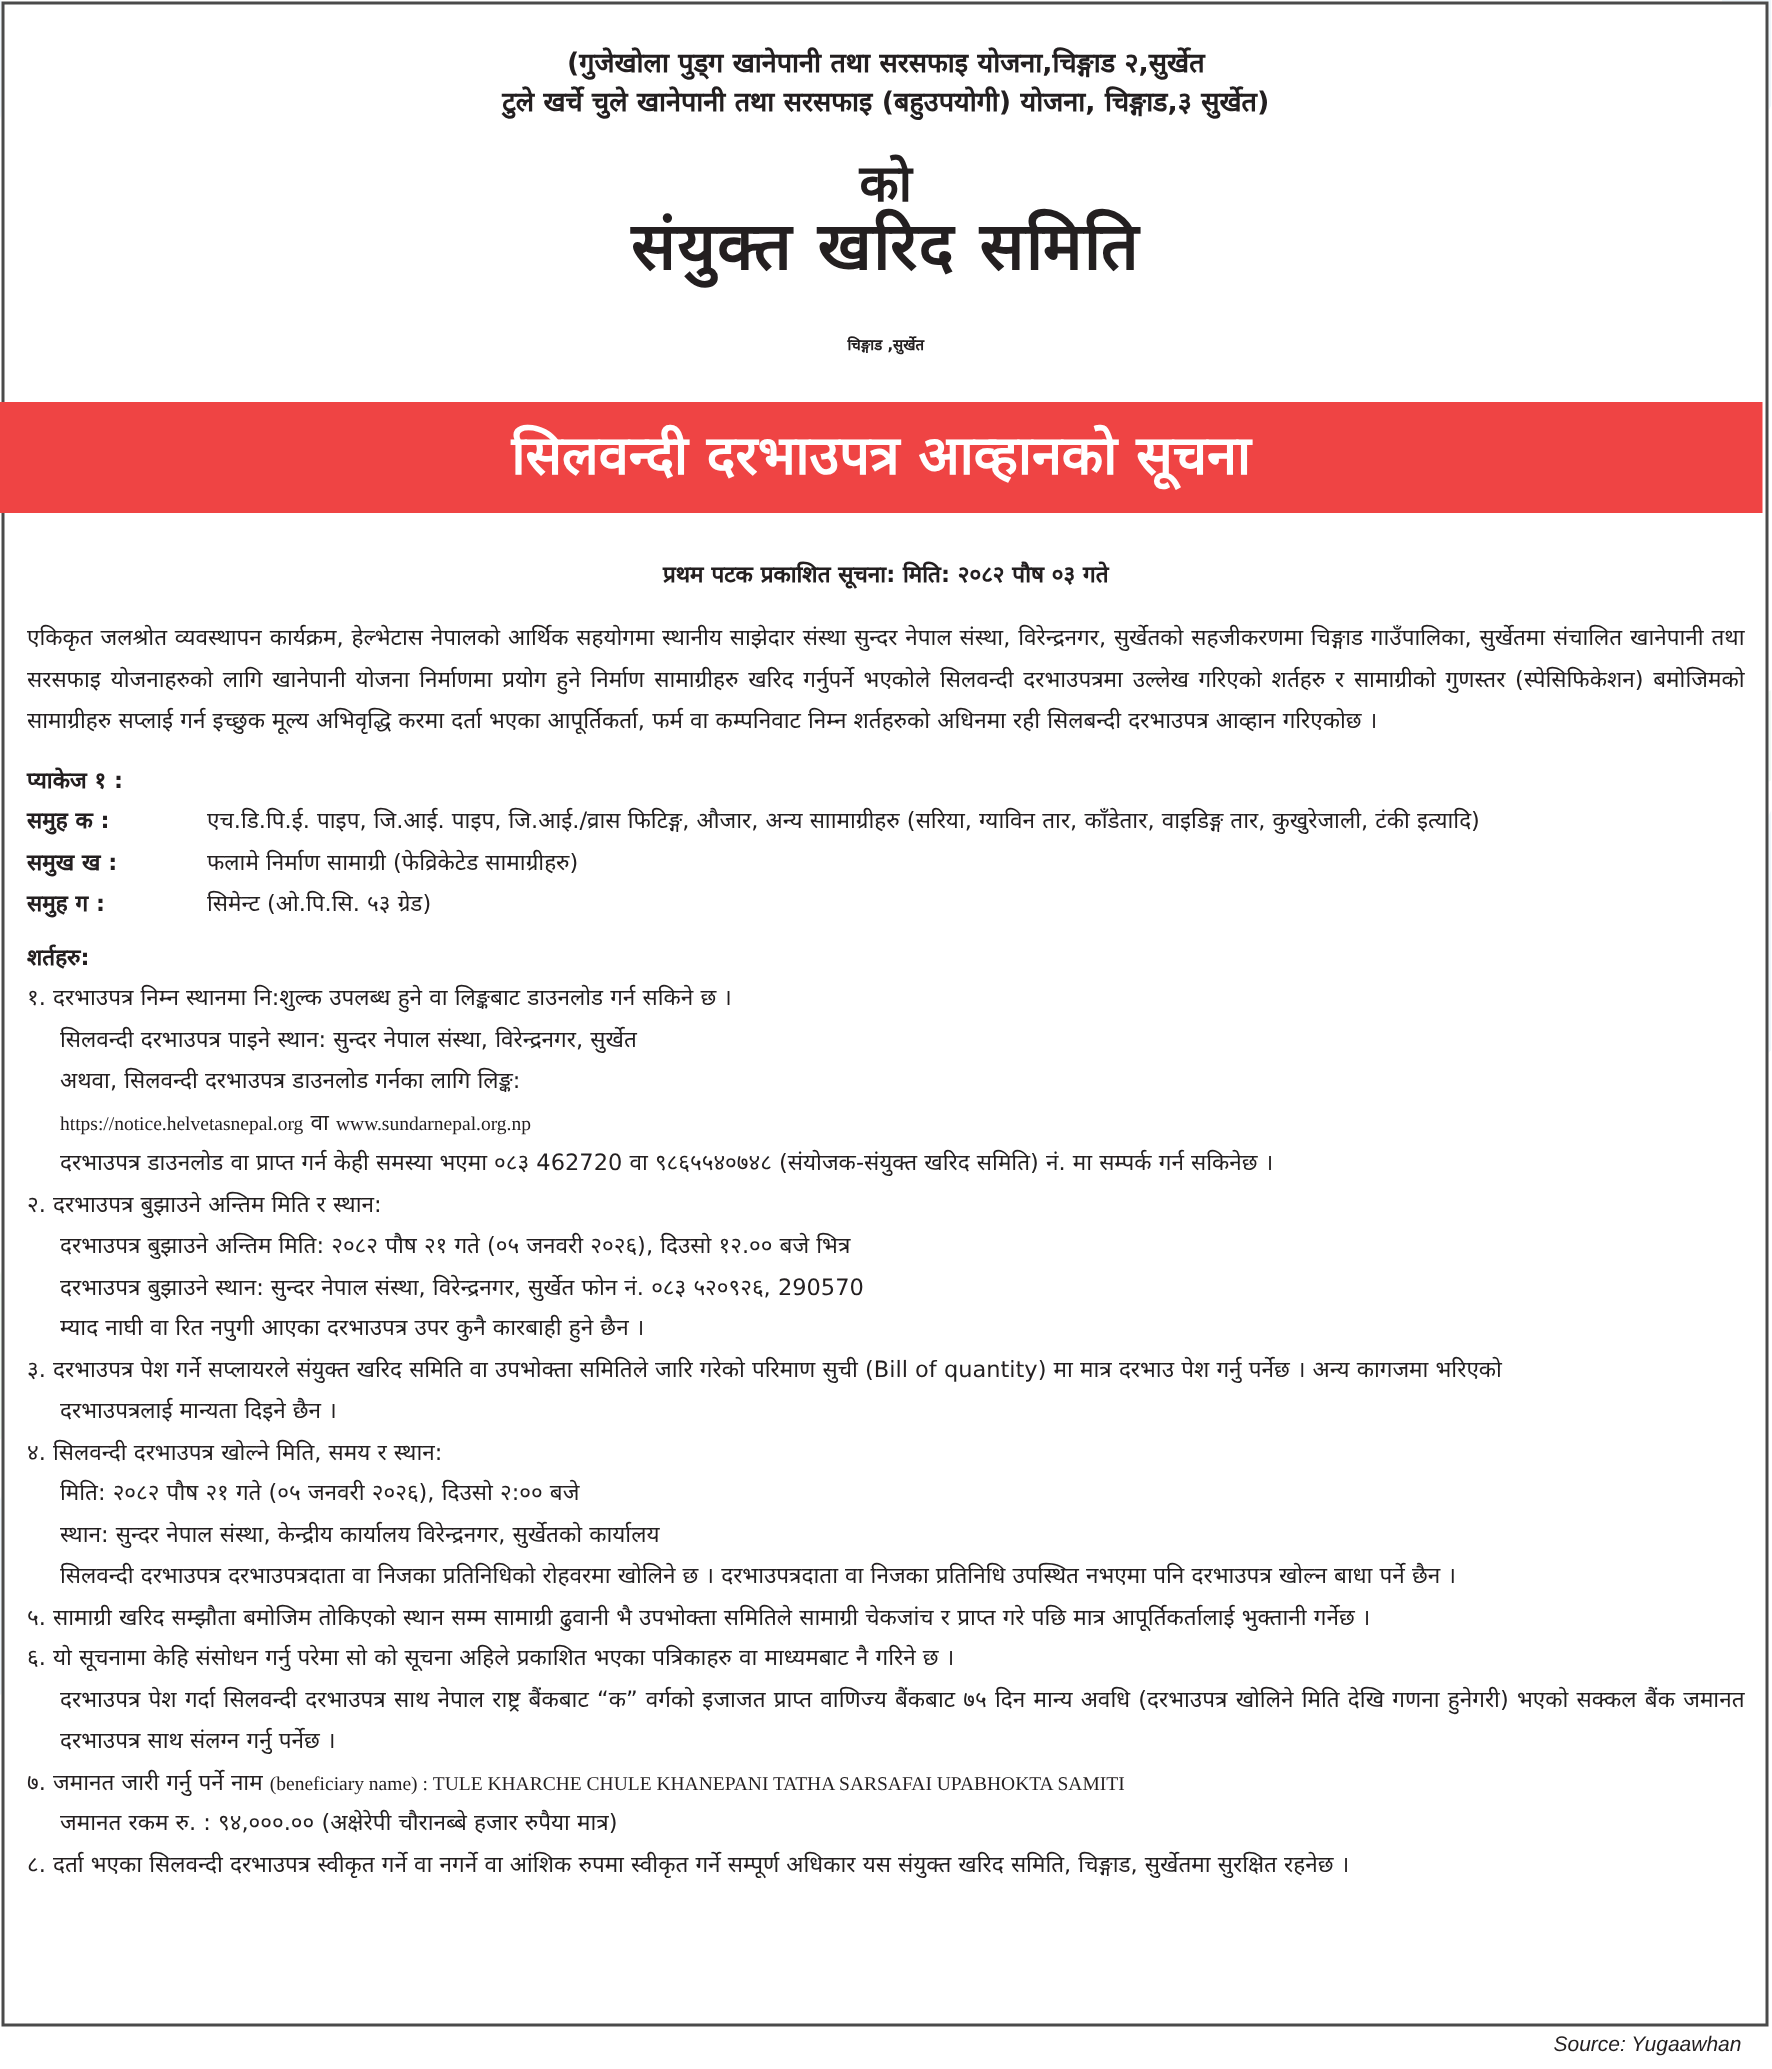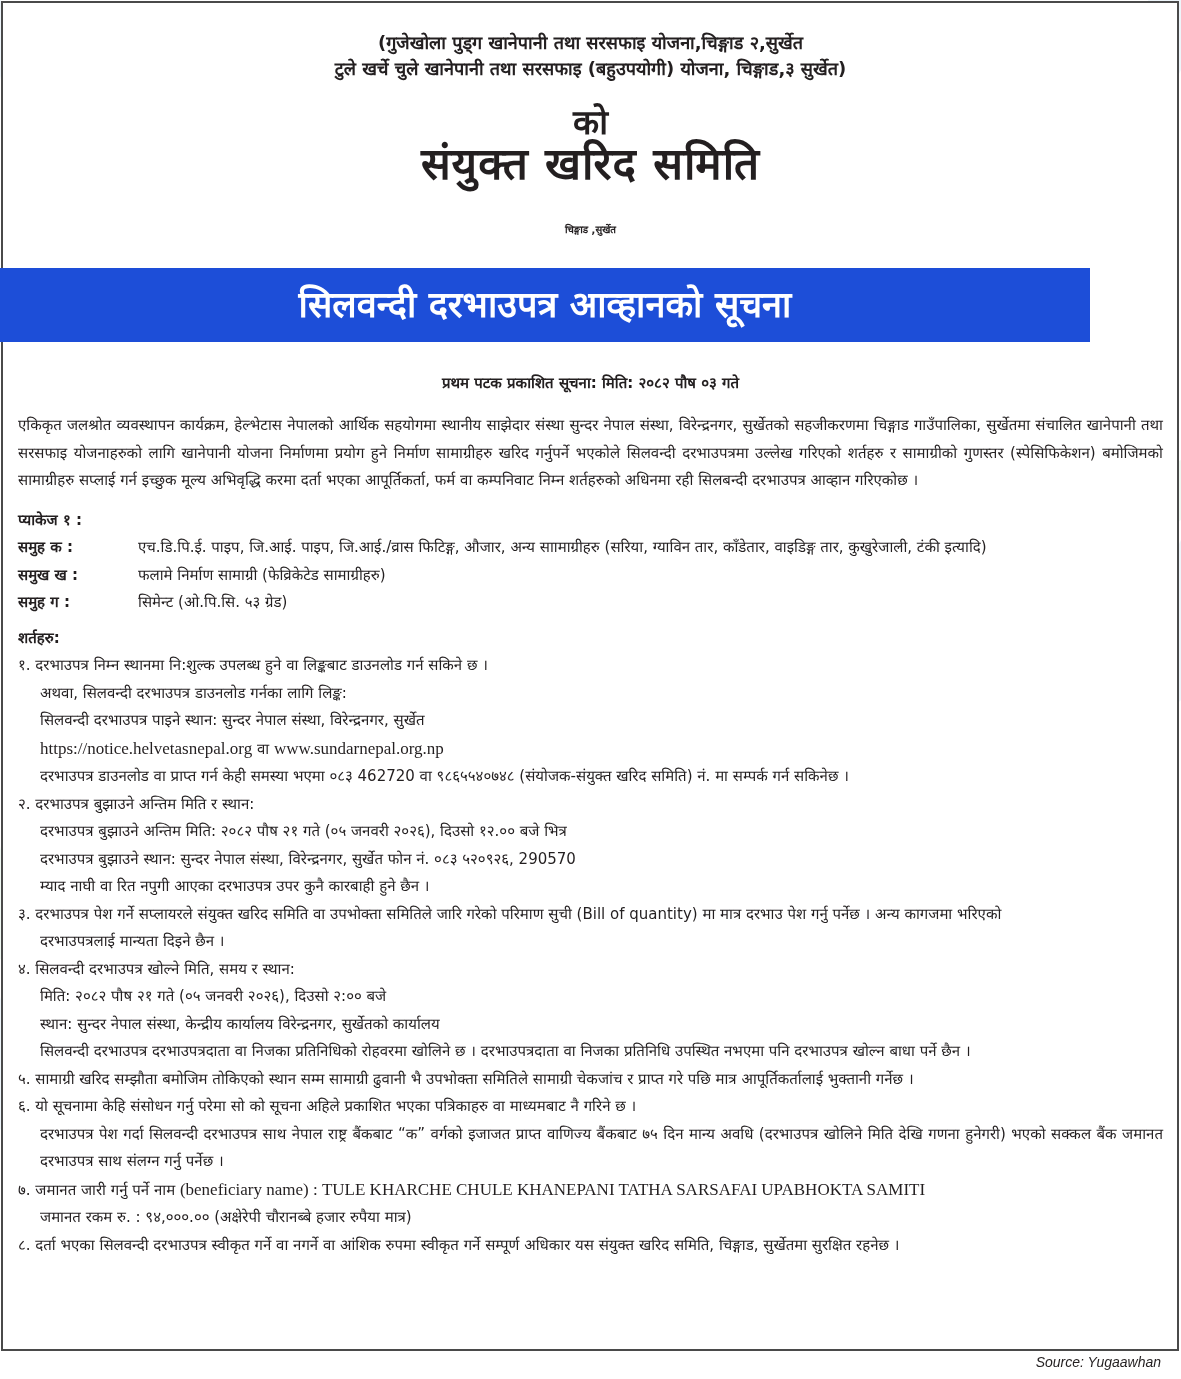--- a/index.html
+++ b/index.html
@@ -7,36 +7,36 @@
     body { font-family: "DejaVu Sans", "Liberation Sans", sans-serif; color: #231f20; position: relative; }
     .frame {
       position: absolute; left: 1px; top: 1px; width: 1178px; height: 1350px;
       border: 2px solid #4a4a4a; background: #fff;
     }
     .sub1 { position: absolute; left: 0; right: 0; top: 30px; text-align: center; font-size: 18px; font-weight: bold; line-height: 26px; }
     .ko { position: absolute; left: 0; right: 0; top: 98px; text-align: center; font-size: 34px; font-weight: bold; }
     .committee { position: absolute; left: 0; right: 0; top: 132px; text-align: center; font-size: 44px; font-weight: bold; letter-spacing: 1px; }
     .place { position: absolute; left: 0; right: 0; top: 222px; text-align: center; font-size: 10px; font-weight: bold; }
     .banner {
-      position: absolute; left: 0; top: 268px; width: 1090px; height: 74px;
-      background: #1d4ed8; color: #fff; text-align: center;
+      position: absolute; left: 0; top: 268px; width: 1175px; height: 74px;
+      background: #ef4444; color: #fff; text-align: center;
       font-size: 36px; font-weight: bold; line-height: 74px;
     }
     .published { position: absolute; left: 0; right: 0; top: 372px; text-align: center; font-size: 15px; font-weight: bold; }
     .body { position: absolute; left: 18px; right: 18px; top: 412px; font-size: 15px; line-height: 27.5px; }
     .intro { text-align: justify; text-align-last: left; margin-bottom: 12px; }
     .section-title { font-weight: bold; }
     .group-row { display: flex; gap: 28px; }
     .group-label { width: 92px; font-weight: bold; flex-shrink: 0; }
     .group-val { flex: 1; }
     .cond { margin-top: 8px; }
     .item { }
     .indent { padding-left: 22px; }
     .just { text-align: justify; }
-    .latin { font-family: "Liberation Serif", serif; font-size: 17px; }
+    .latin { font-family: "Liberation Serif", serif; font-size: 13px; }
     .source {
       position: absolute; right: 20px; top: 1354px; font-style: italic;
       font-family: "Liberation Sans", sans-serif; font-size: 14px; color: #231f20;
     }
     .wm { position: absolute; pointer-events: none; }
   </style>
 </head>
 <body>
 
 <svg class="wm" width="1181" height="1379" style="left:0;top:0;opacity:0.35">
@@ -86,22 +86,22 @@
       <span class="group-label">समुह ग :</span>
       <span class="group-val">सिमेन्ट (ओ.पि.सि. ५३ ग्रेड)</span>
     </div>
   </div>
 
   <div class="cond">
     <div class="section-title">शर्तहरु:</div>
 
     <div class="item">
       <div>१. दरभाउपत्र निम्न स्थानमा नि:शुल्क उपलब्ध हुने वा लिङ्कबाट डाउनलोड गर्न सकिने छ ।</div>
+      <div class="indent">सिलवन्दी दरभाउपत्र पाइने स्थान: सुन्दर नेपाल संस्था, विरेन्द्रनगर, सुर्खेत</div>
       <div class="indent">अथवा, सिलवन्दी दरभाउपत्र डाउनलोड गर्नका लागि लिङ्क:</div>
-      <div class="indent">सिलवन्दी दरभाउपत्र पाइने स्थान: सुन्दर नेपाल संस्था, विरेन्द्रनगर, सुर्खेत</div>
       <div class="indent">
         <span class="latin">https://notice.helvetasnepal.org</span><span> वा </span><span class="latin">www.sundarnepal.org.np</span>
       </div>
       <div class="indent">दरभाउपत्र डाउनलोड वा प्राप्त गर्न केही समस्या भएमा ०८३ 462720 वा ९८६५५४०७४८ (संयोजक-संयुक्त खरिद समिति) नं. मा सम्पर्क गर्न सकिनेछ ।</div>
     </div>
 
     <div class="item">
       <div>२. दरभाउपत्र बुझाउने अन्तिम मिति र स्थान:</div>
       <div class="indent">दरभाउपत्र बुझाउने अन्तिम मिति: २०८२ पौष २१ गते (०५ जनवरी २०२६), दिउसो १२.०० बजे भित्र</div>
       <div class="indent">दरभाउपत्र बुझाउने स्थान: सुन्दर नेपाल संस्था, विरेन्द्रनगर, सुर्खेत फोन नं. ०८३ ५२०९२६, 290570</div>

